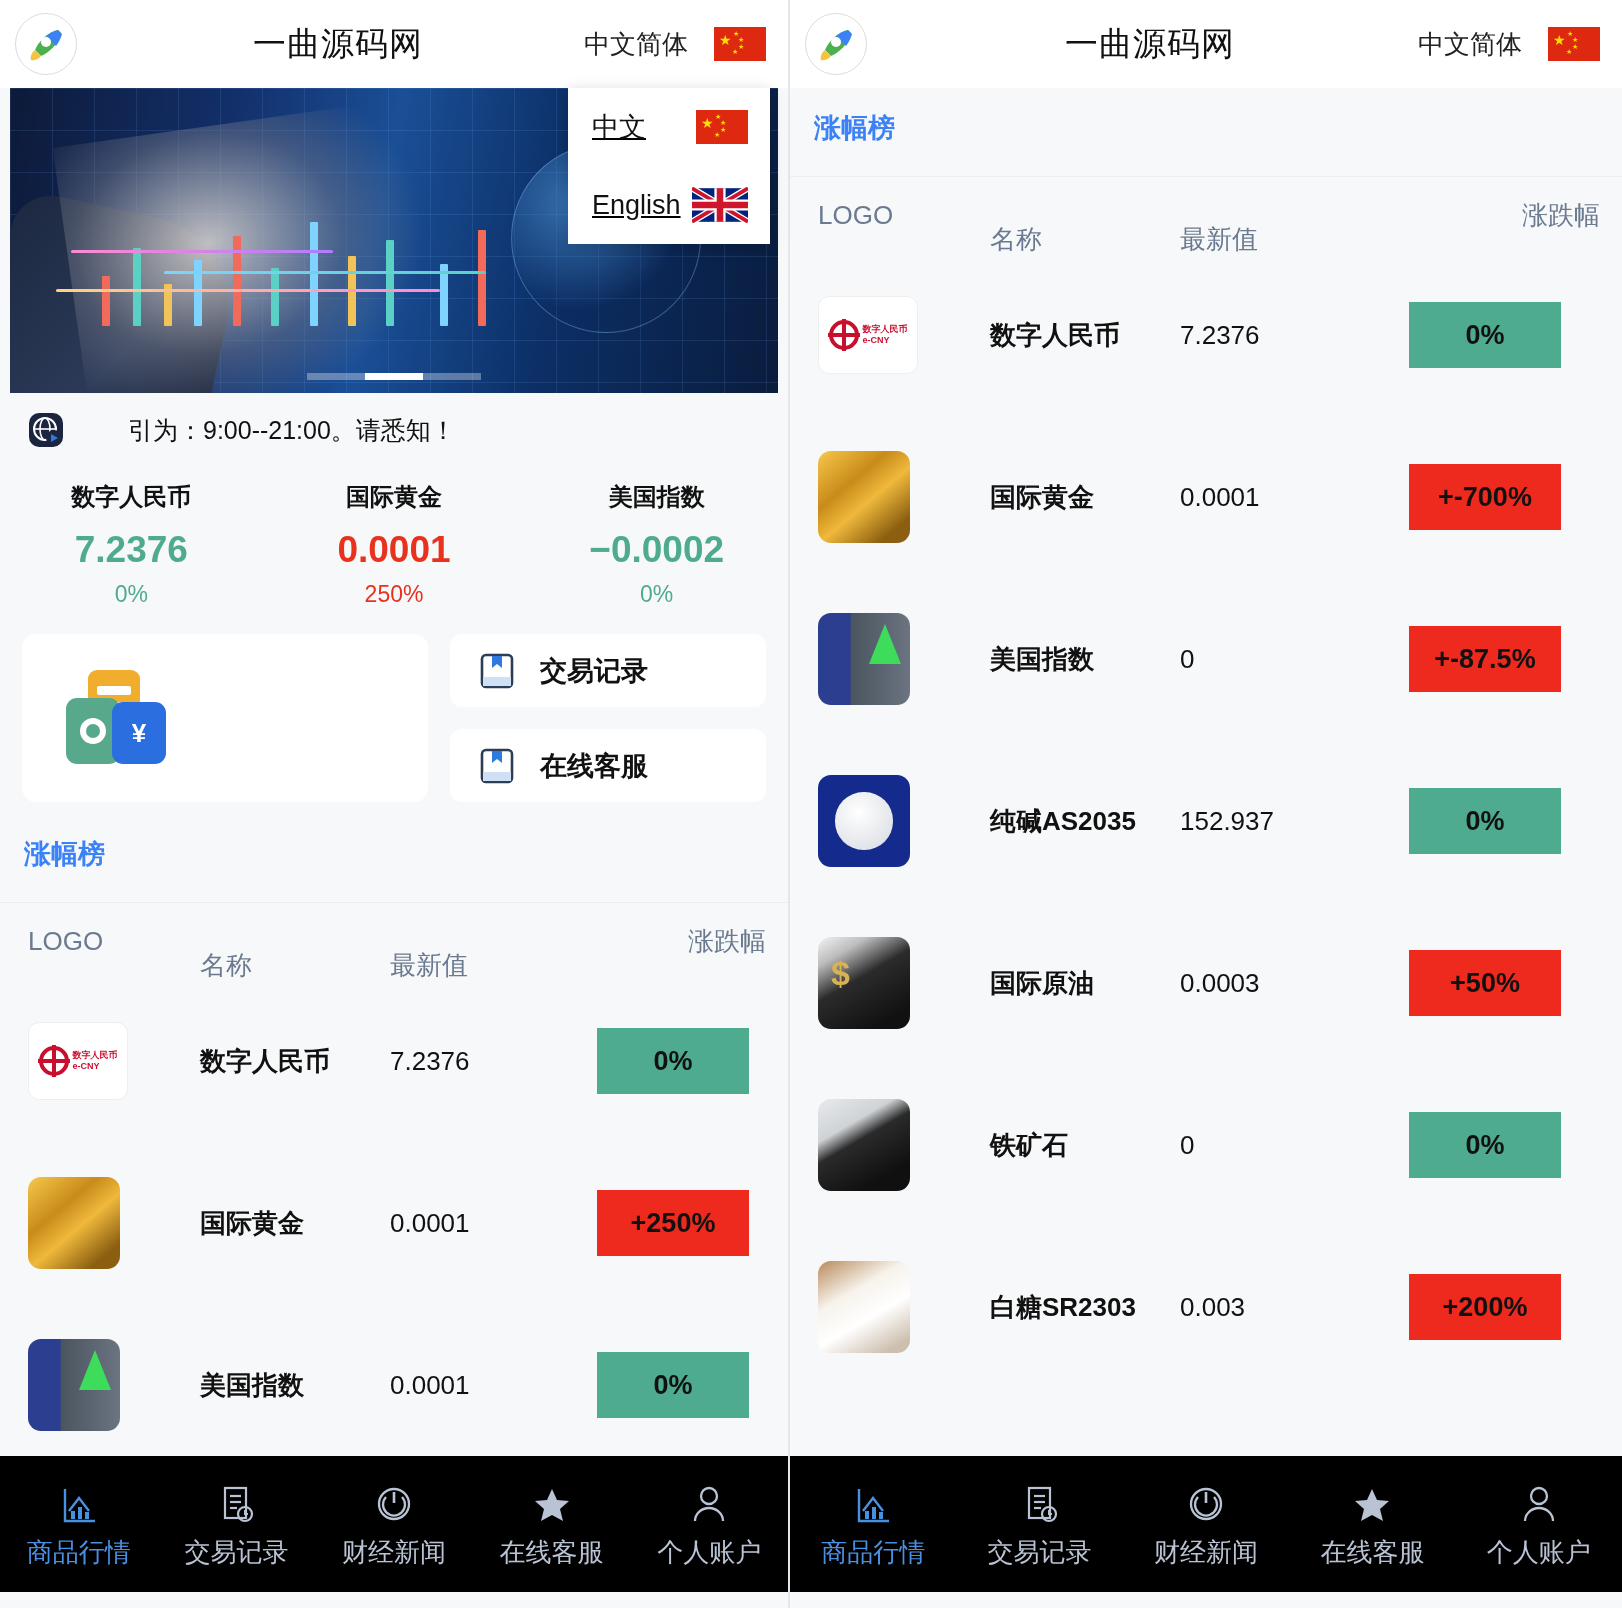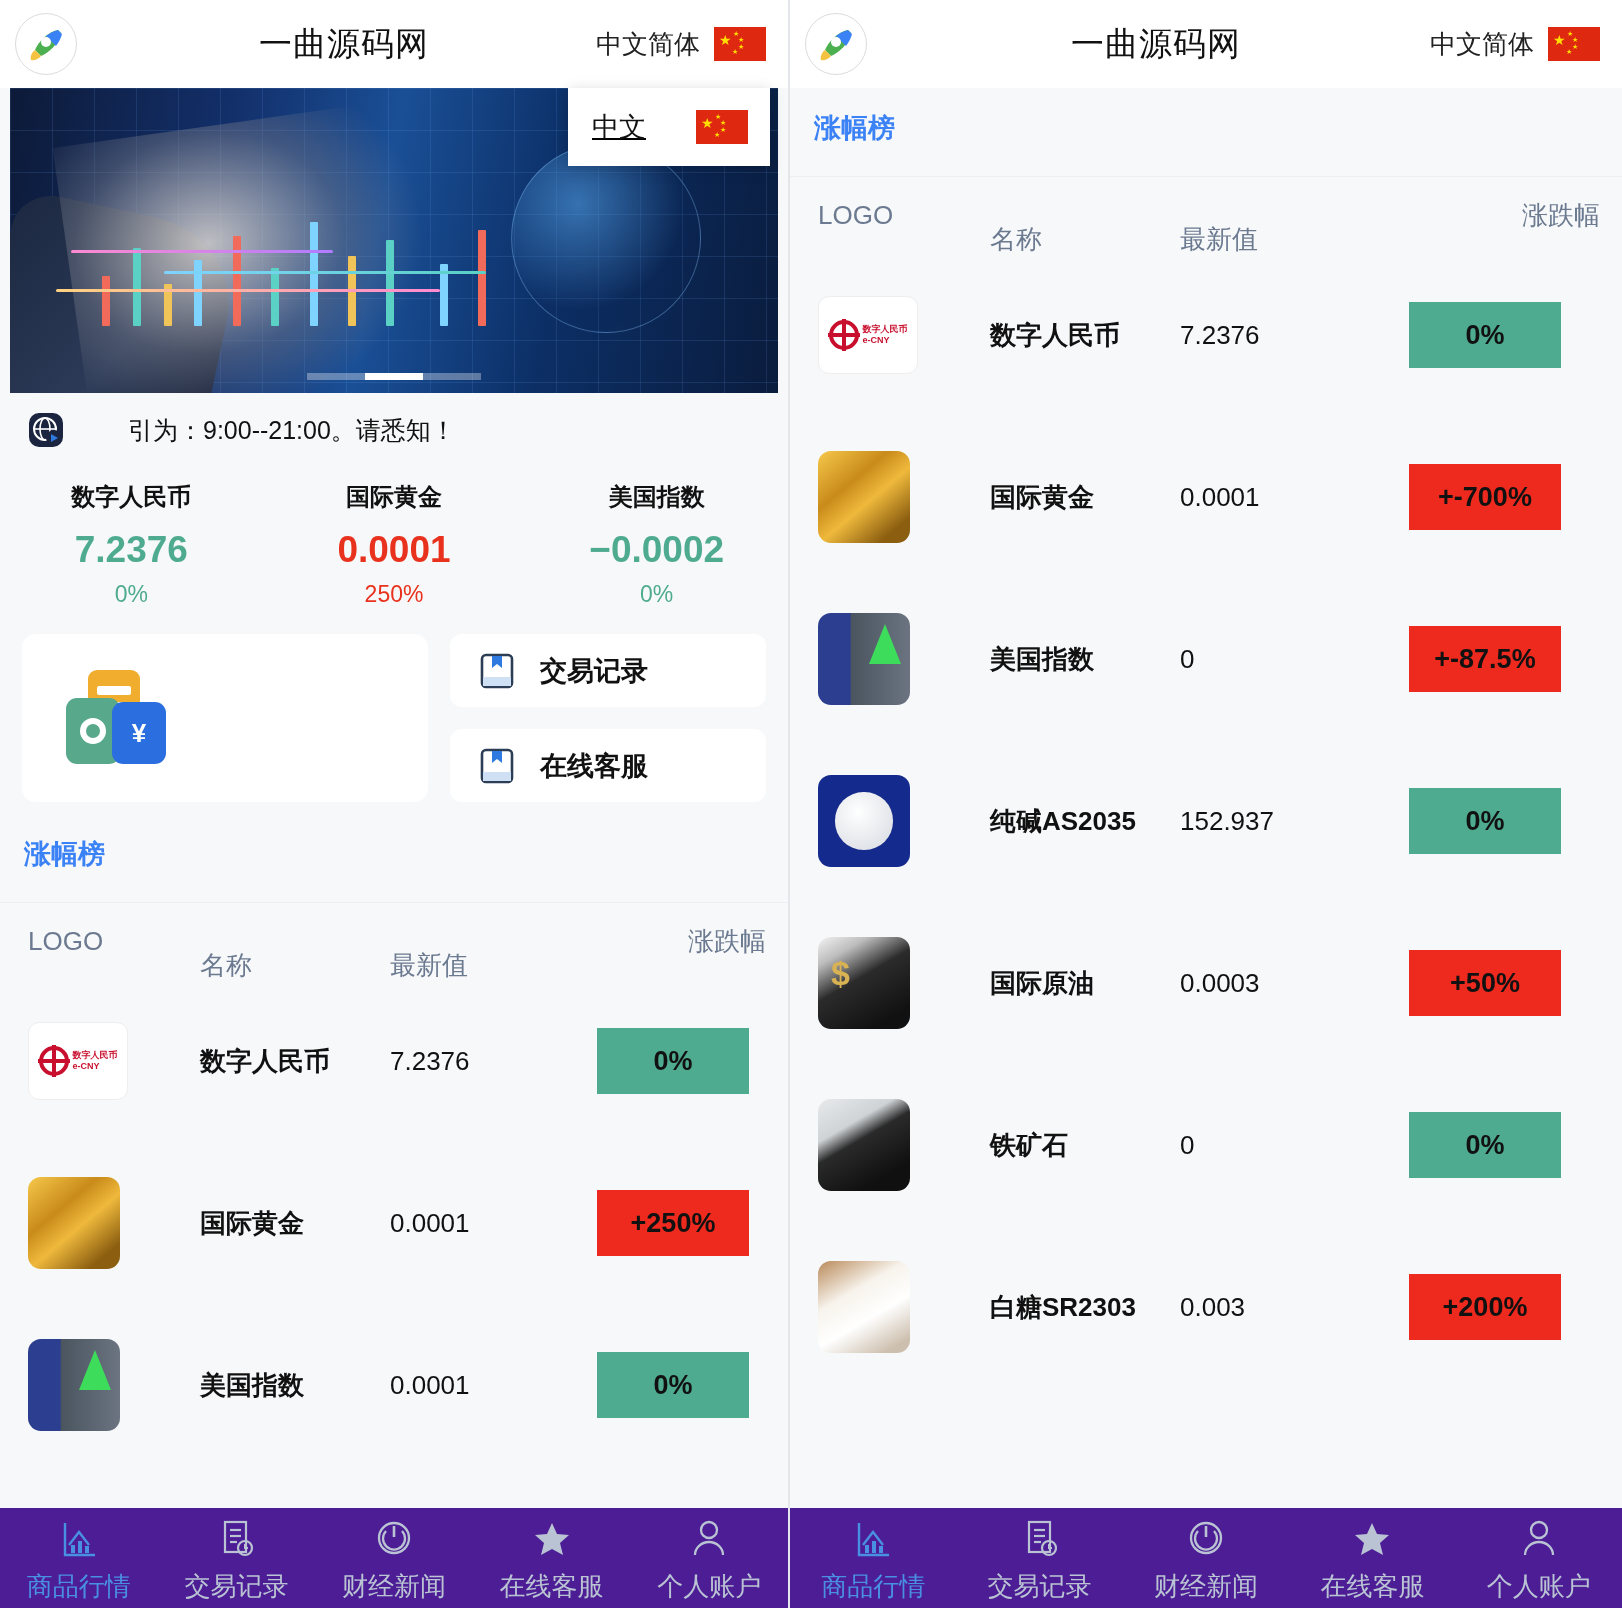--- a/index.html
+++ b/index.html
@@ -21,21 +21,21 @@
   .logo-wrap { width: 92px; display:flex; align-items:center; justify-content:center; }
   .logo-circle {
     width: 62px; height: 62px; border-radius: 50%;
     border: 1.5px solid #dcdcdc; display:flex; align-items:center; justify-content:center;
   }
   .app-title {
     flex: 1; text-align: center; font-size: 33px; font-weight: 500; color: #111;
     letter-spacing: 1px;
   }
   .lang-btn {
-    display: flex; align-items: center; gap: 14px; padding-right: 22px; cursor: pointer;
+    display: flex; align-items: center; gap: 26px; padding-right: 22px; cursor: pointer;
   }
   .lang-btn .lbl { font-size: 26px; color: #222; }
   .flag-cn {
     width: 52px; height: 34px; background: #DE2910; position: relative; display:inline-block;
   }
   .flag-cn .big-star { position:absolute; left:5px; top:6px; color:#FFDE00; font-size:14px; line-height:1;}
   .flag-cn .s { position:absolute; color:#FFDE00; font-size:7px; line-height:1;}
   .flag-cn .s1{left:19px; top:3px;} .flag-cn .s2{left:24px; top:9px;}
   .flag-cn .s3{left:24px; top:16px;} .flag-cn .s4{left:18px; top:21px;}
   .flag-uk { width: 56px; height: 36px; display:inline-block; }
@@ -183,22 +183,22 @@
   .th-soda { background:#142a8c; display:flex; align-items:center; justify-content:center;}
   .th-soda i { width:62%; height:62%; border-radius:50%; background:radial-gradient(circle at 40% 35%,#fff,#d5d9e0);}
   .th-oil { background: linear-gradient(150deg,#f3f3f3 0%,#bdbdbd 20%,#2b2b2b 45%,#111 85%); position:relative;}
   .th-oil:after{content:"$";position:absolute;left:14%;top:18%;color:#d8b253;font-size:34px;font-weight:700;}
   .th-silver { background: linear-gradient(155deg,#f2f2f2 0%,#bfc3c7 35%,#8e9398 60%,#d8dbde 85%); }
   .th-iron { background: linear-gradient(150deg,#e8eaec 0%,#cfd3d6 30%,#2a2a2a 45%,#101010 80%); }
   .th-sugar { background: linear-gradient(150deg,#b98a5a 0%,#f7f3ec 35%,#ffffff 60%,#cdbfae 90%); }
 
   
   .bottom-nav {
-    position:absolute; left:0; bottom:0; width:100%; height:100px;
-    background:#4c1d95; display:flex; align-items:center; z-index: 50;
+    position:absolute; left:0; bottom:16px; width:100%; height:136px;
+    background:#000000; display:flex; align-items:center; z-index: 50;
   }
   .nav-item {
     flex:1; display:flex; flex-direction:column; align-items:center; gap: 8px; cursor:pointer;
   }
   .nav-item .ni { height:48px; display:flex; align-items:flex-end; }
   .nav-item .nl { font-size: 26px; color:#B9C3D3; }
   .nav-item.active .nl { color:#4A90E2; }
 </style>
 </head>
 <body>
@@ -377,20 +377,32 @@
       <div class="lang-item">
         <span class="t">中文</span>
         <span class="flag-cn">
           <span class="big-star">★</span>
             <span class="s s1">★</span>
             <span class="s s2">★</span>
             <span class="s s3">★</span>
             <span class="s s4">★</span>
         </span>
       </div>
+      <div class="lang-item">
+        <span class="t">English</span>
+        <span class="flag-uk">
+          <svg width="56" height="36" viewBox="0 0 60 36">
+            <rect width="60" height="36" fill="#00247D"></rect>
+            <path d="M0 0 L60 36 M60 0 L0 36" stroke="#fff" stroke-width="7"></path>
+            <path d="M0 0 L60 36 M60 0 L0 36" stroke="#CF142B" stroke-width="4"></path>
+            <path d="M30 0 V36 M0 18 H60" stroke="#fff" stroke-width="12"></path>
+            <path d="M30 0 V36 M0 18 H60" stroke="#CF142B" stroke-width="7"></path>
+          </svg>
+        </span>
+      </div>
     </div>
 
     <div class="bottom-nav">
       <div class="nav-item active">
         <span class="ni">
           <svg width="44" height="44" viewBox="0 0 44 44">
               <path d="M8 6 v32 h30" fill="none" stroke="#4A90E2" stroke-width="2.4"></path>
               <path d="M12 28 L22 15 L32 28" fill="none" stroke="#4A90E2" stroke-width="2.4"></path>
               <rect x="14" y="28" width="4" height="8" fill="#4A90E2"></rect>
               <rect x="21" y="24" width="4" height="12" fill="#4A90E2"></rect>

